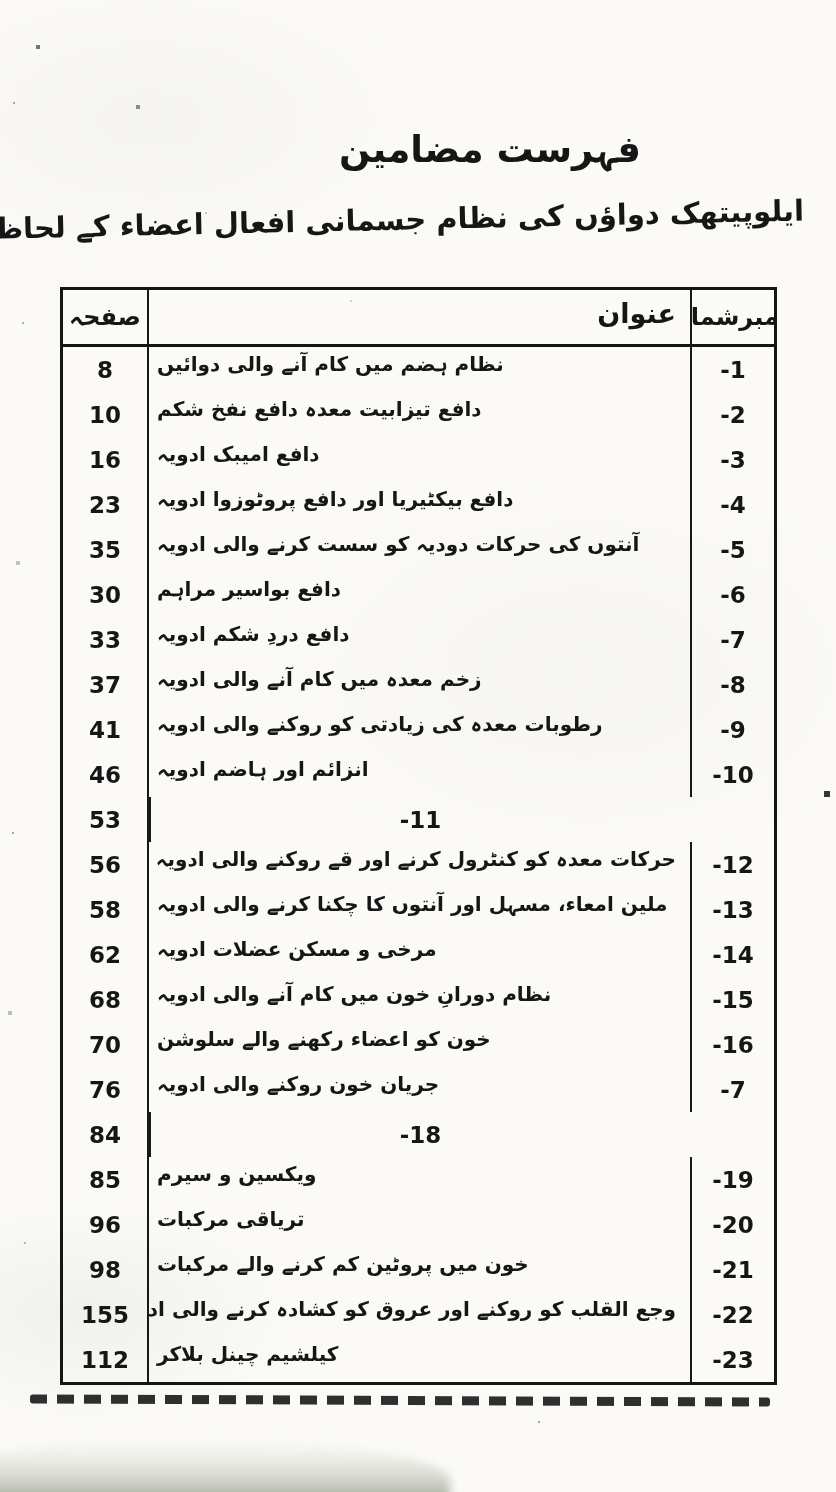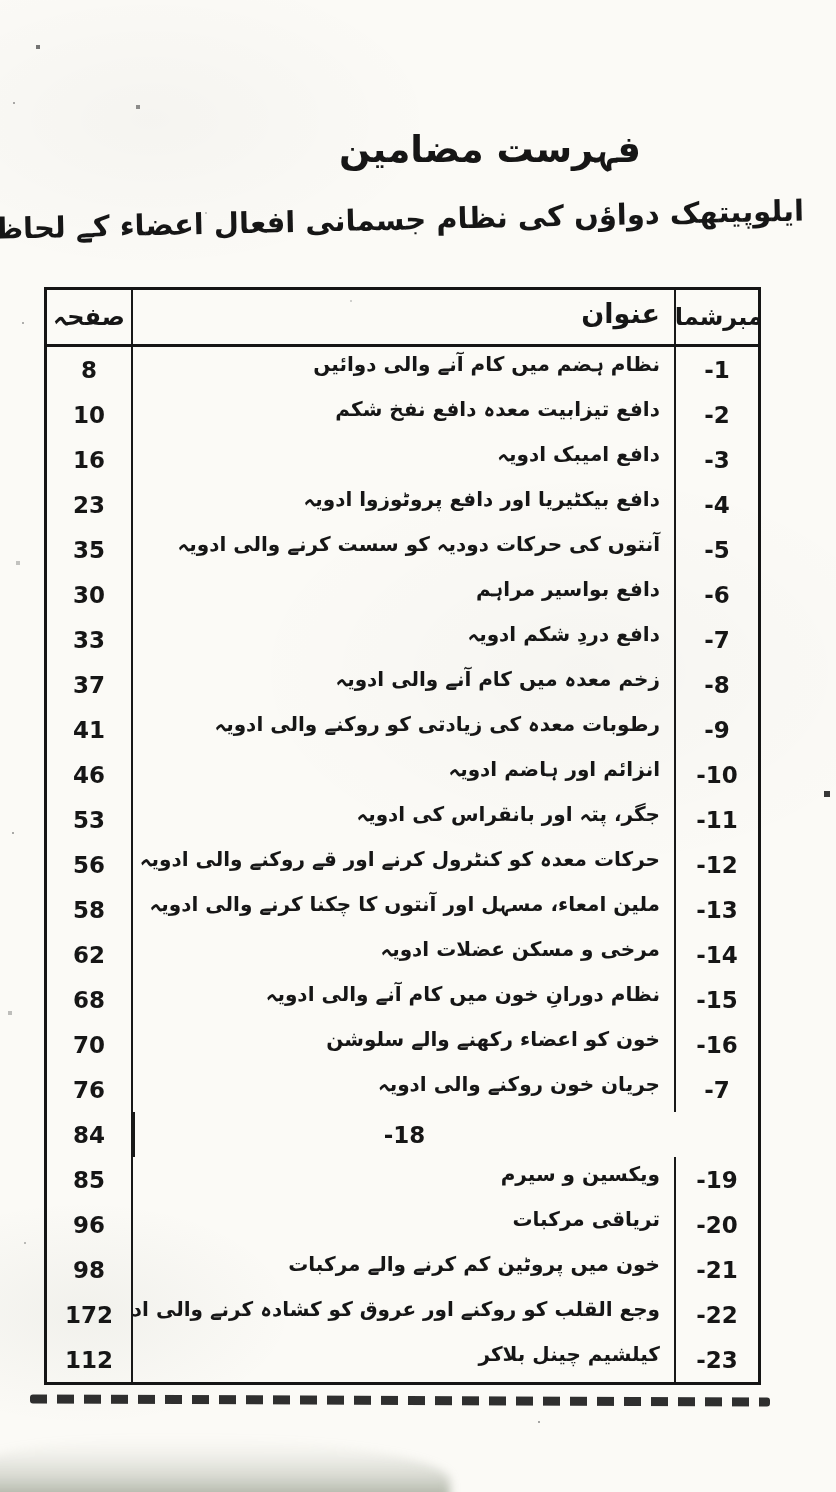--- a/index.html
+++ b/index.html
@@ -39,21 +39,21 @@
     text-align: center;
     font-size: 29px;
     font-weight: 700;
     direction: rtl;
     transform: rotate(-1.3deg);
     white-space: nowrap;
   }
 
   .toc-table {
     position: absolute;
-    left: 44px;
+    left: 60px;
     top: 287px;
     width: 711px;
     border: 3px solid #151515;
     background: transparent;
   }
 
   .t-row {
     display: grid;
     grid-template-columns: 86px 1fr 84px;
     height: 45px;
@@ -66,21 +66,21 @@
     display: flex; align-items: center; justify-content: center;
     font-size: 23px; font-weight: 700;
   }
   .cell-serial {
     border-left: 2px solid #181818;
     display: flex; align-items: center; justify-content: center;
     font-size: 23px; font-weight: 700;
   }
   .cell-title {
     direction: rtl;
-    text-align: right;
+    text-align: left;
     padding: 5px 14px 0 8px;
     font-size: 20px;
     font-weight: 700;
     white-space: nowrap;
   }
   .header .cell-page, .header .cell-serial { font-size: 24px; }
   .header .cell-title { text-align: right; font-size: 27px; padding-top: 8px; }
 
   .dashed-divider {
     position: absolute;
@@ -204,21 +204,20 @@
         </div>
 
         <div class="t-row">
           <div class="cell cell-page">46</div>
           <div class="cell cell-title">انزائم اور ہاضم ادویہ</div>
           <div class="cell cell-serial">-10</div>
         </div>
 
         <div class="t-row">
           <div class="cell cell-page">53</div>
-          <div class="cell cell-title">جگر، پتہ اور بانقراس کی ادویہ</div>
           <div class="cell cell-serial">-11</div>
         </div>
 
         <div class="t-row">
           <div class="cell cell-page">56</div>
           <div class="cell cell-title">حرکات معدہ کو کنٹرول کرنے اور قے روکنے والی ادویہ</div>
           <div class="cell cell-serial">-12</div>
         </div>
 
         <div class="t-row">
@@ -268,21 +267,21 @@
           <div class="cell cell-serial">-20</div>
         </div>
 
         <div class="t-row">
           <div class="cell cell-page">98</div>
           <div class="cell cell-title">خون میں پروٹین کم کرنے والے مرکبات</div>
           <div class="cell cell-serial">-21</div>
         </div>
 
         <div class="t-row">
-          <div class="cell cell-page">172</div>
+          <div class="cell cell-page">155</div>
           <div class="cell cell-title">وجع القلب کو روکنے اور عروق کو کشادہ کرنے والی ادویہ</div>
           <div class="cell cell-serial">-22</div>
         </div>
 
         <div class="t-row">
           <div class="cell cell-page">112</div>
           <div class="cell cell-title">کیلشیم چینل بلاکر</div>
           <div class="cell cell-serial">-23</div>
         </div>
       </div>

